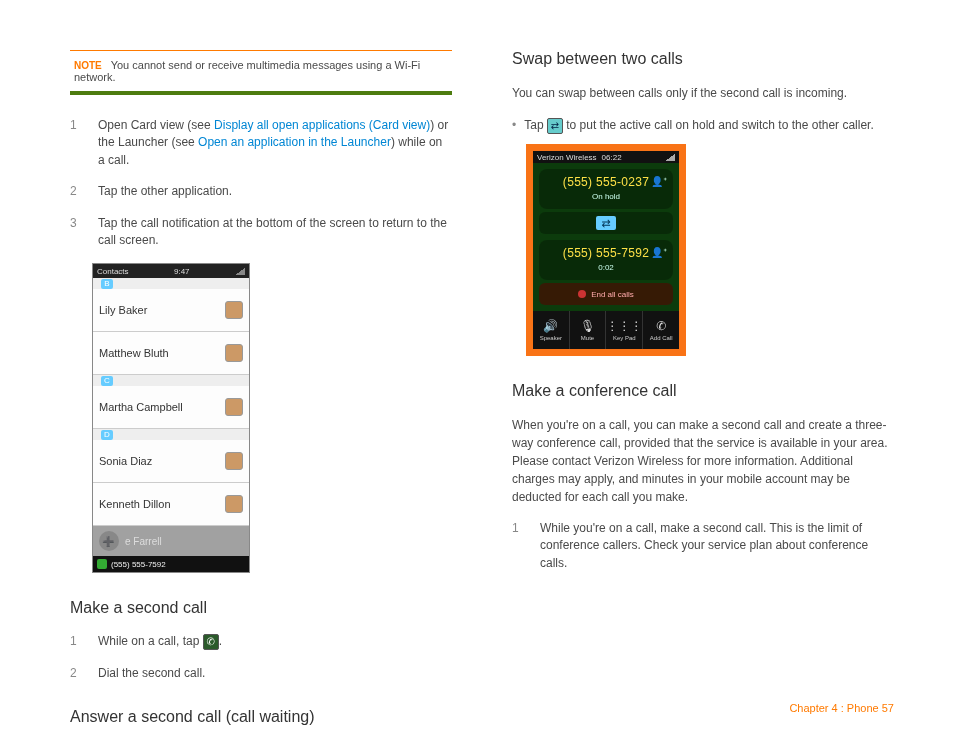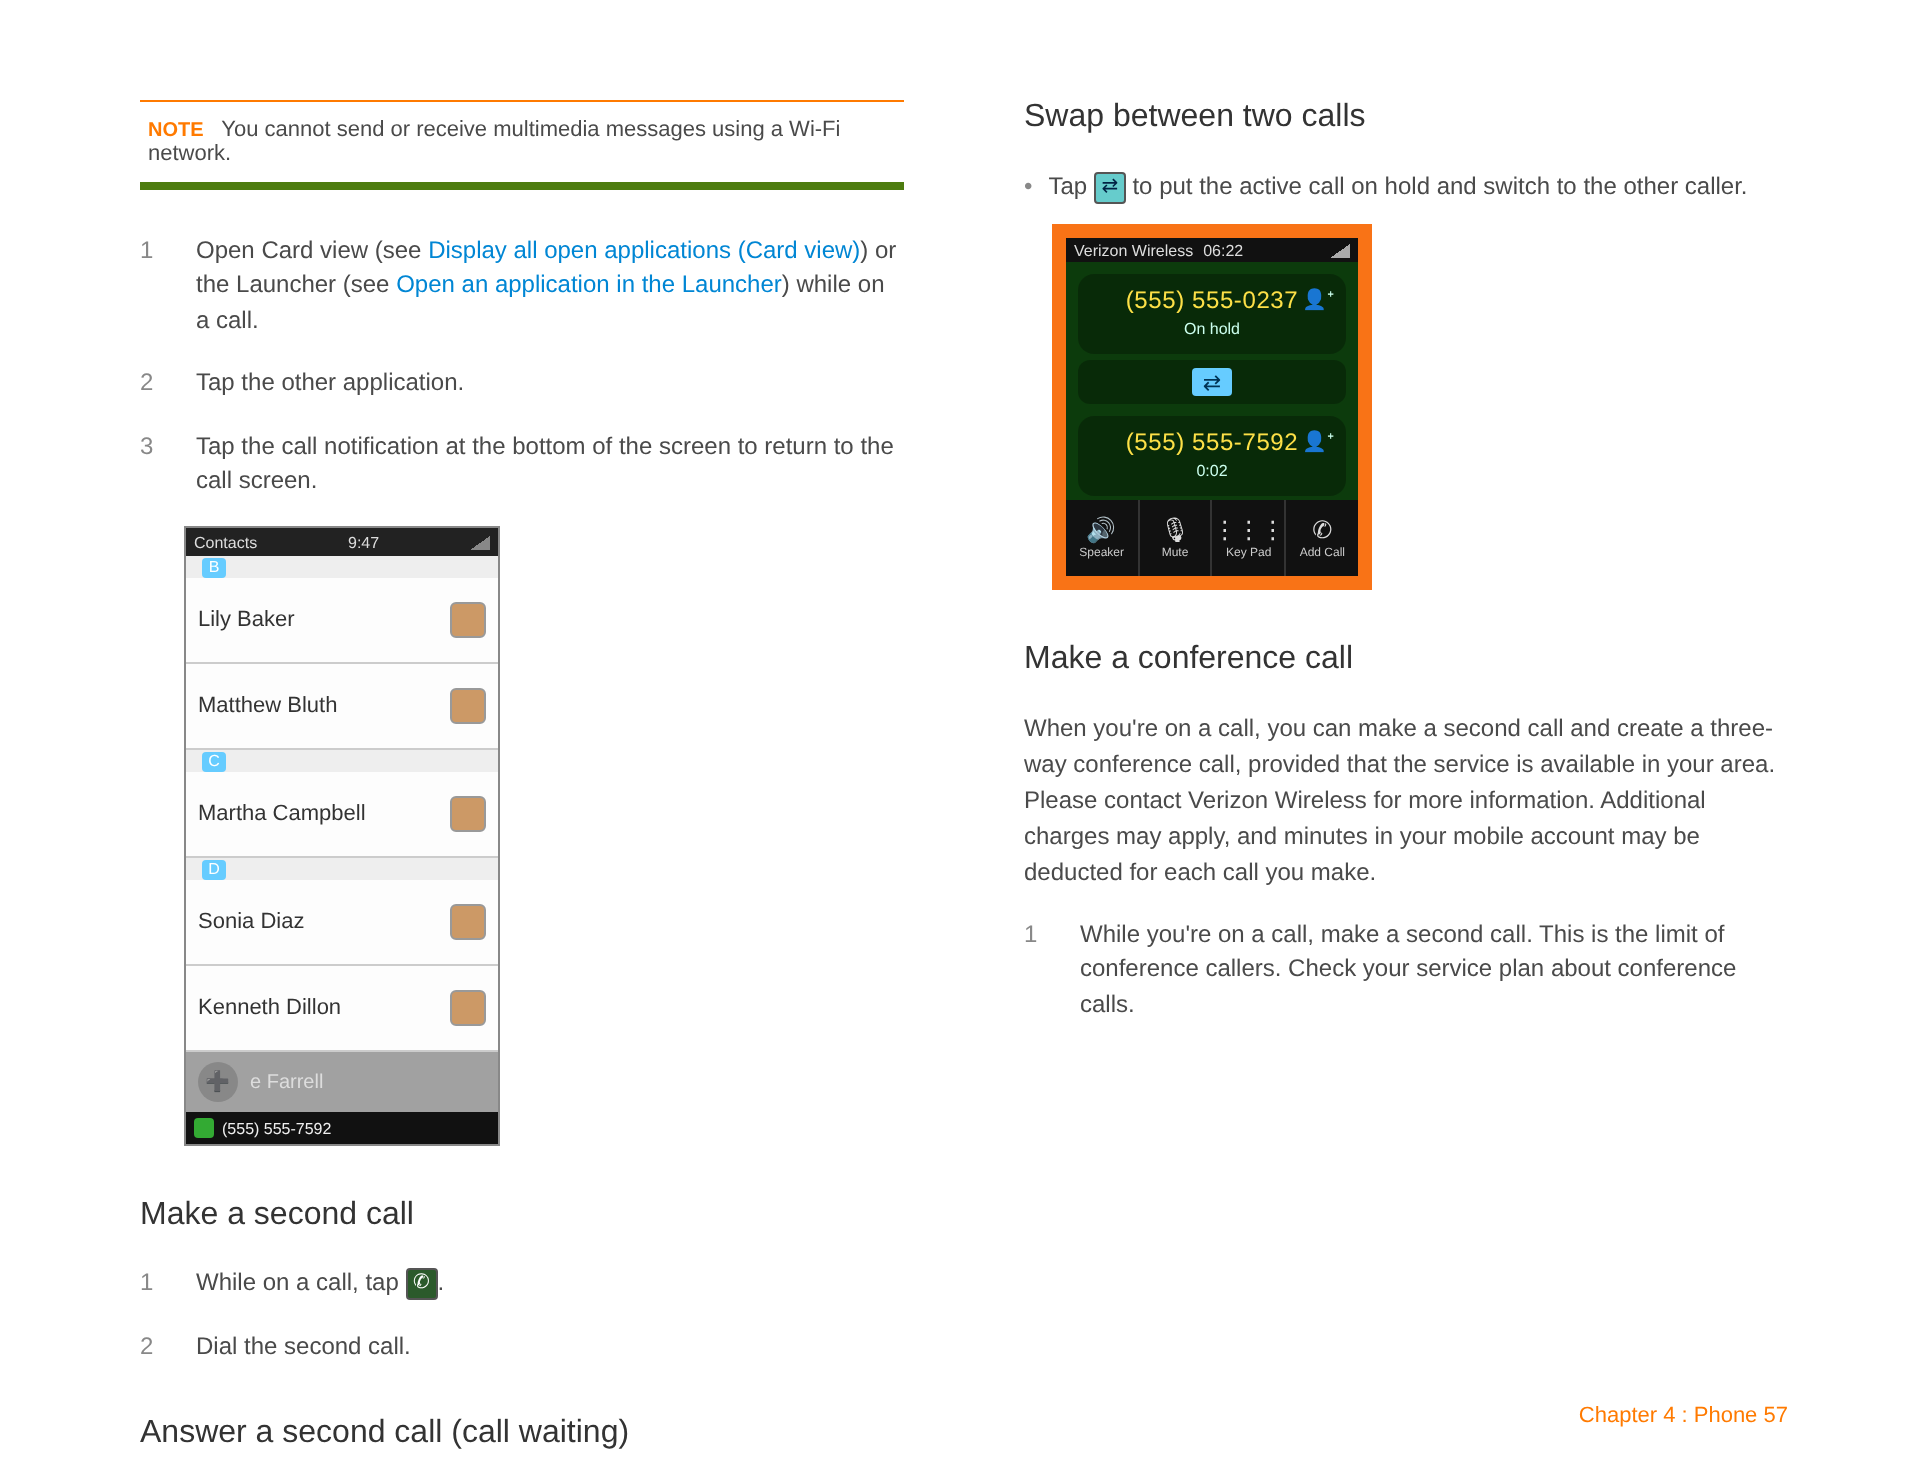--- a/index.html
+++ b/index.html
@@ -197,20 +197,21 @@
         <span class="step-body">Dial the second call.</span>
       </li>
     </ol>
 
     <h2 class="section-title">Answer a second call (call waiting)</h2>
   </div>
 
   <div class="col">
 
     <h2 class="section-title" style="margin-top:0">Swap between two calls</h2>
+    <p class="para">You can swap between calls only if the second call is incoming.</p>
 
     <div class="bullet-row">
       <span class="bullet-dot">•</span>
       <span>
         <span>Tap </span><span class="inline-icon swap">⇄</span><span> to put the active call on hold and switch to the other caller.</span>
       </span>
     </div>
 
     <div class="figure-wrap" style="margin-left:14px">
       <div class="fig-call">
@@ -225,20 +226,24 @@
           <div class="ic-sub">On hold</div>
         </div>
         <div class="ic-swap">
           <div class="ic-swap-ic">⇄</div>
         </div>
         <div class="ic-card">
           <span class="ic-add">👤⁺</span>
           <div class="ic-num">(555) 555-7592</div>
           <div class="ic-sub">0:02</div>
         </div>
+        <div class="ic-end">
+          <span class="dot"></span>
+          <span>End all calls</span>
+        </div>
         <div class="ic-btns">
           <div class="ic-btn">
               <span class="g">🔊</span>
               <span>Speaker</span>
             </div>
           <div class="ic-btn">
               <span class="g">🎙</span>
               <span>Mute</span>
             </div>
           <div class="ic-btn">

